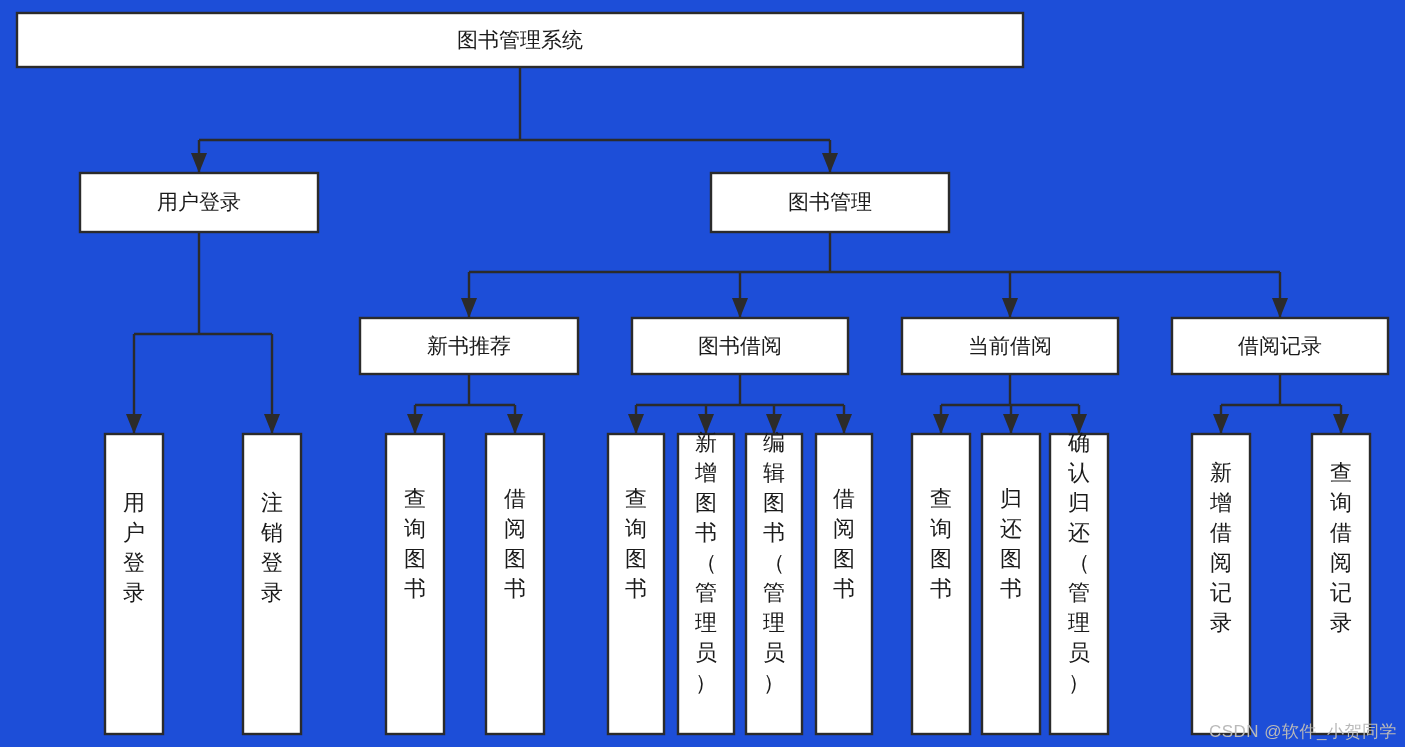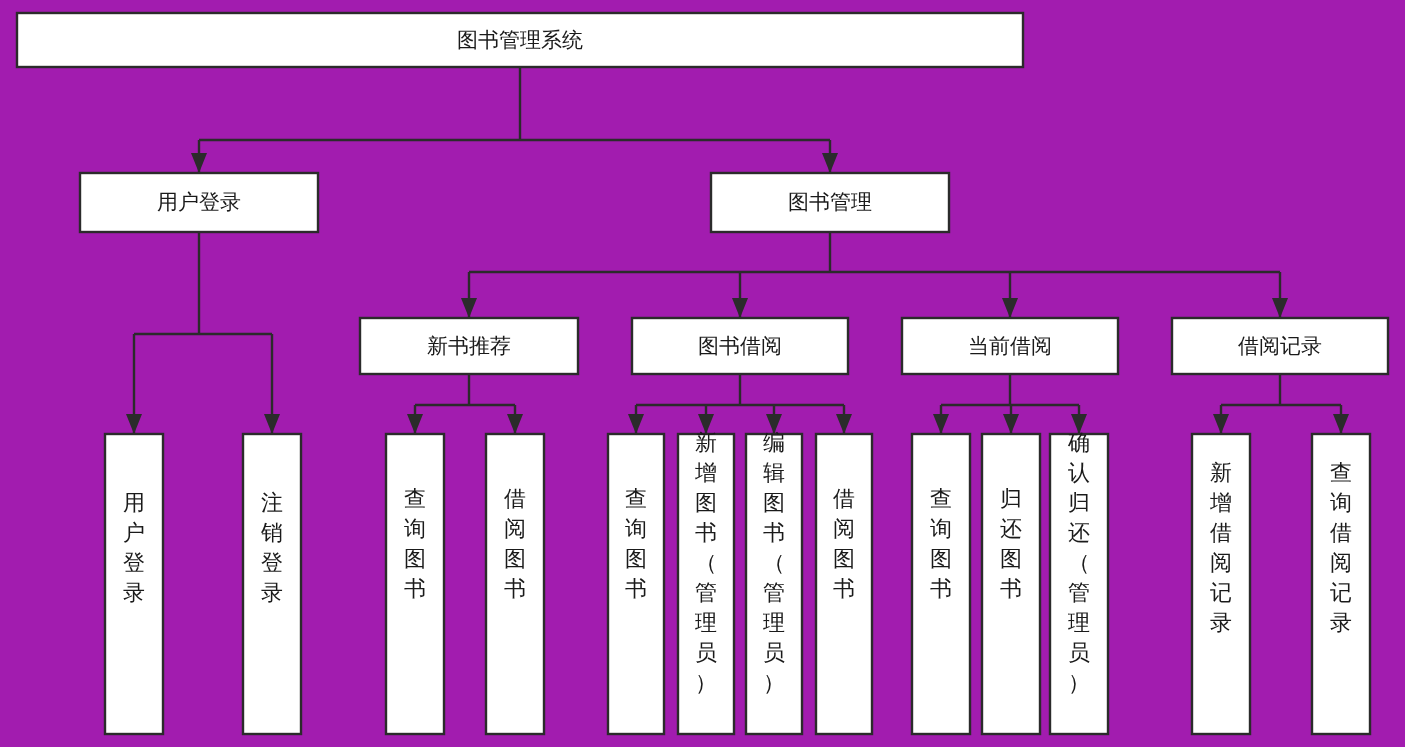--- a/index.html
+++ b/index.html
@@ -10,21 +10,21 @@
   body {
     width: 1405px;
     height: 747px;
     font-family: "Liberation Sans", "DejaVu Sans", sans-serif;
     overflow: hidden;
   }
   #diagram-root {
     position: relative;
     width: 1405px;
     height: 747px;
-    background: #a21caf;
+    background: #1d4ed8;
   }
   svg#flow {
     position: absolute;
     left: 0;
     top: 0;
     width: 1405px;
     height: 747px;
   }
   .node-box {
     fill: #ffffff;
@@ -202,14 +202,15 @@
           <rect x="1192" y="434" width="58" height="300" class="node-box"></rect>
           <text x="1221" y="480" class="node-label-v"><tspan x="1221" dy="0">新</tspan><tspan x="1221" dy="30">增</tspan><tspan x="1221" dy="30">借</tspan><tspan x="1221" dy="30">阅</tspan><tspan x="1221" dy="30">记</tspan><tspan x="1221" dy="30">录</tspan></text>
         </g>
         <g>
           <rect x="1312" y="434" width="58" height="300" class="node-box"></rect>
           <text x="1341" y="480" class="node-label-v"><tspan x="1341" dy="0">查</tspan><tspan x="1341" dy="30">询</tspan><tspan x="1341" dy="30">借</tspan><tspan x="1341" dy="30">阅</tspan><tspan x="1341" dy="30">记</tspan><tspan x="1341" dy="30">录</tspan></text>
         </g>
       </g>
   </svg>
 
+  <div class="watermark">CSDN @软件_小贺同学</div>
 
 </div>
 
 </body></html>

